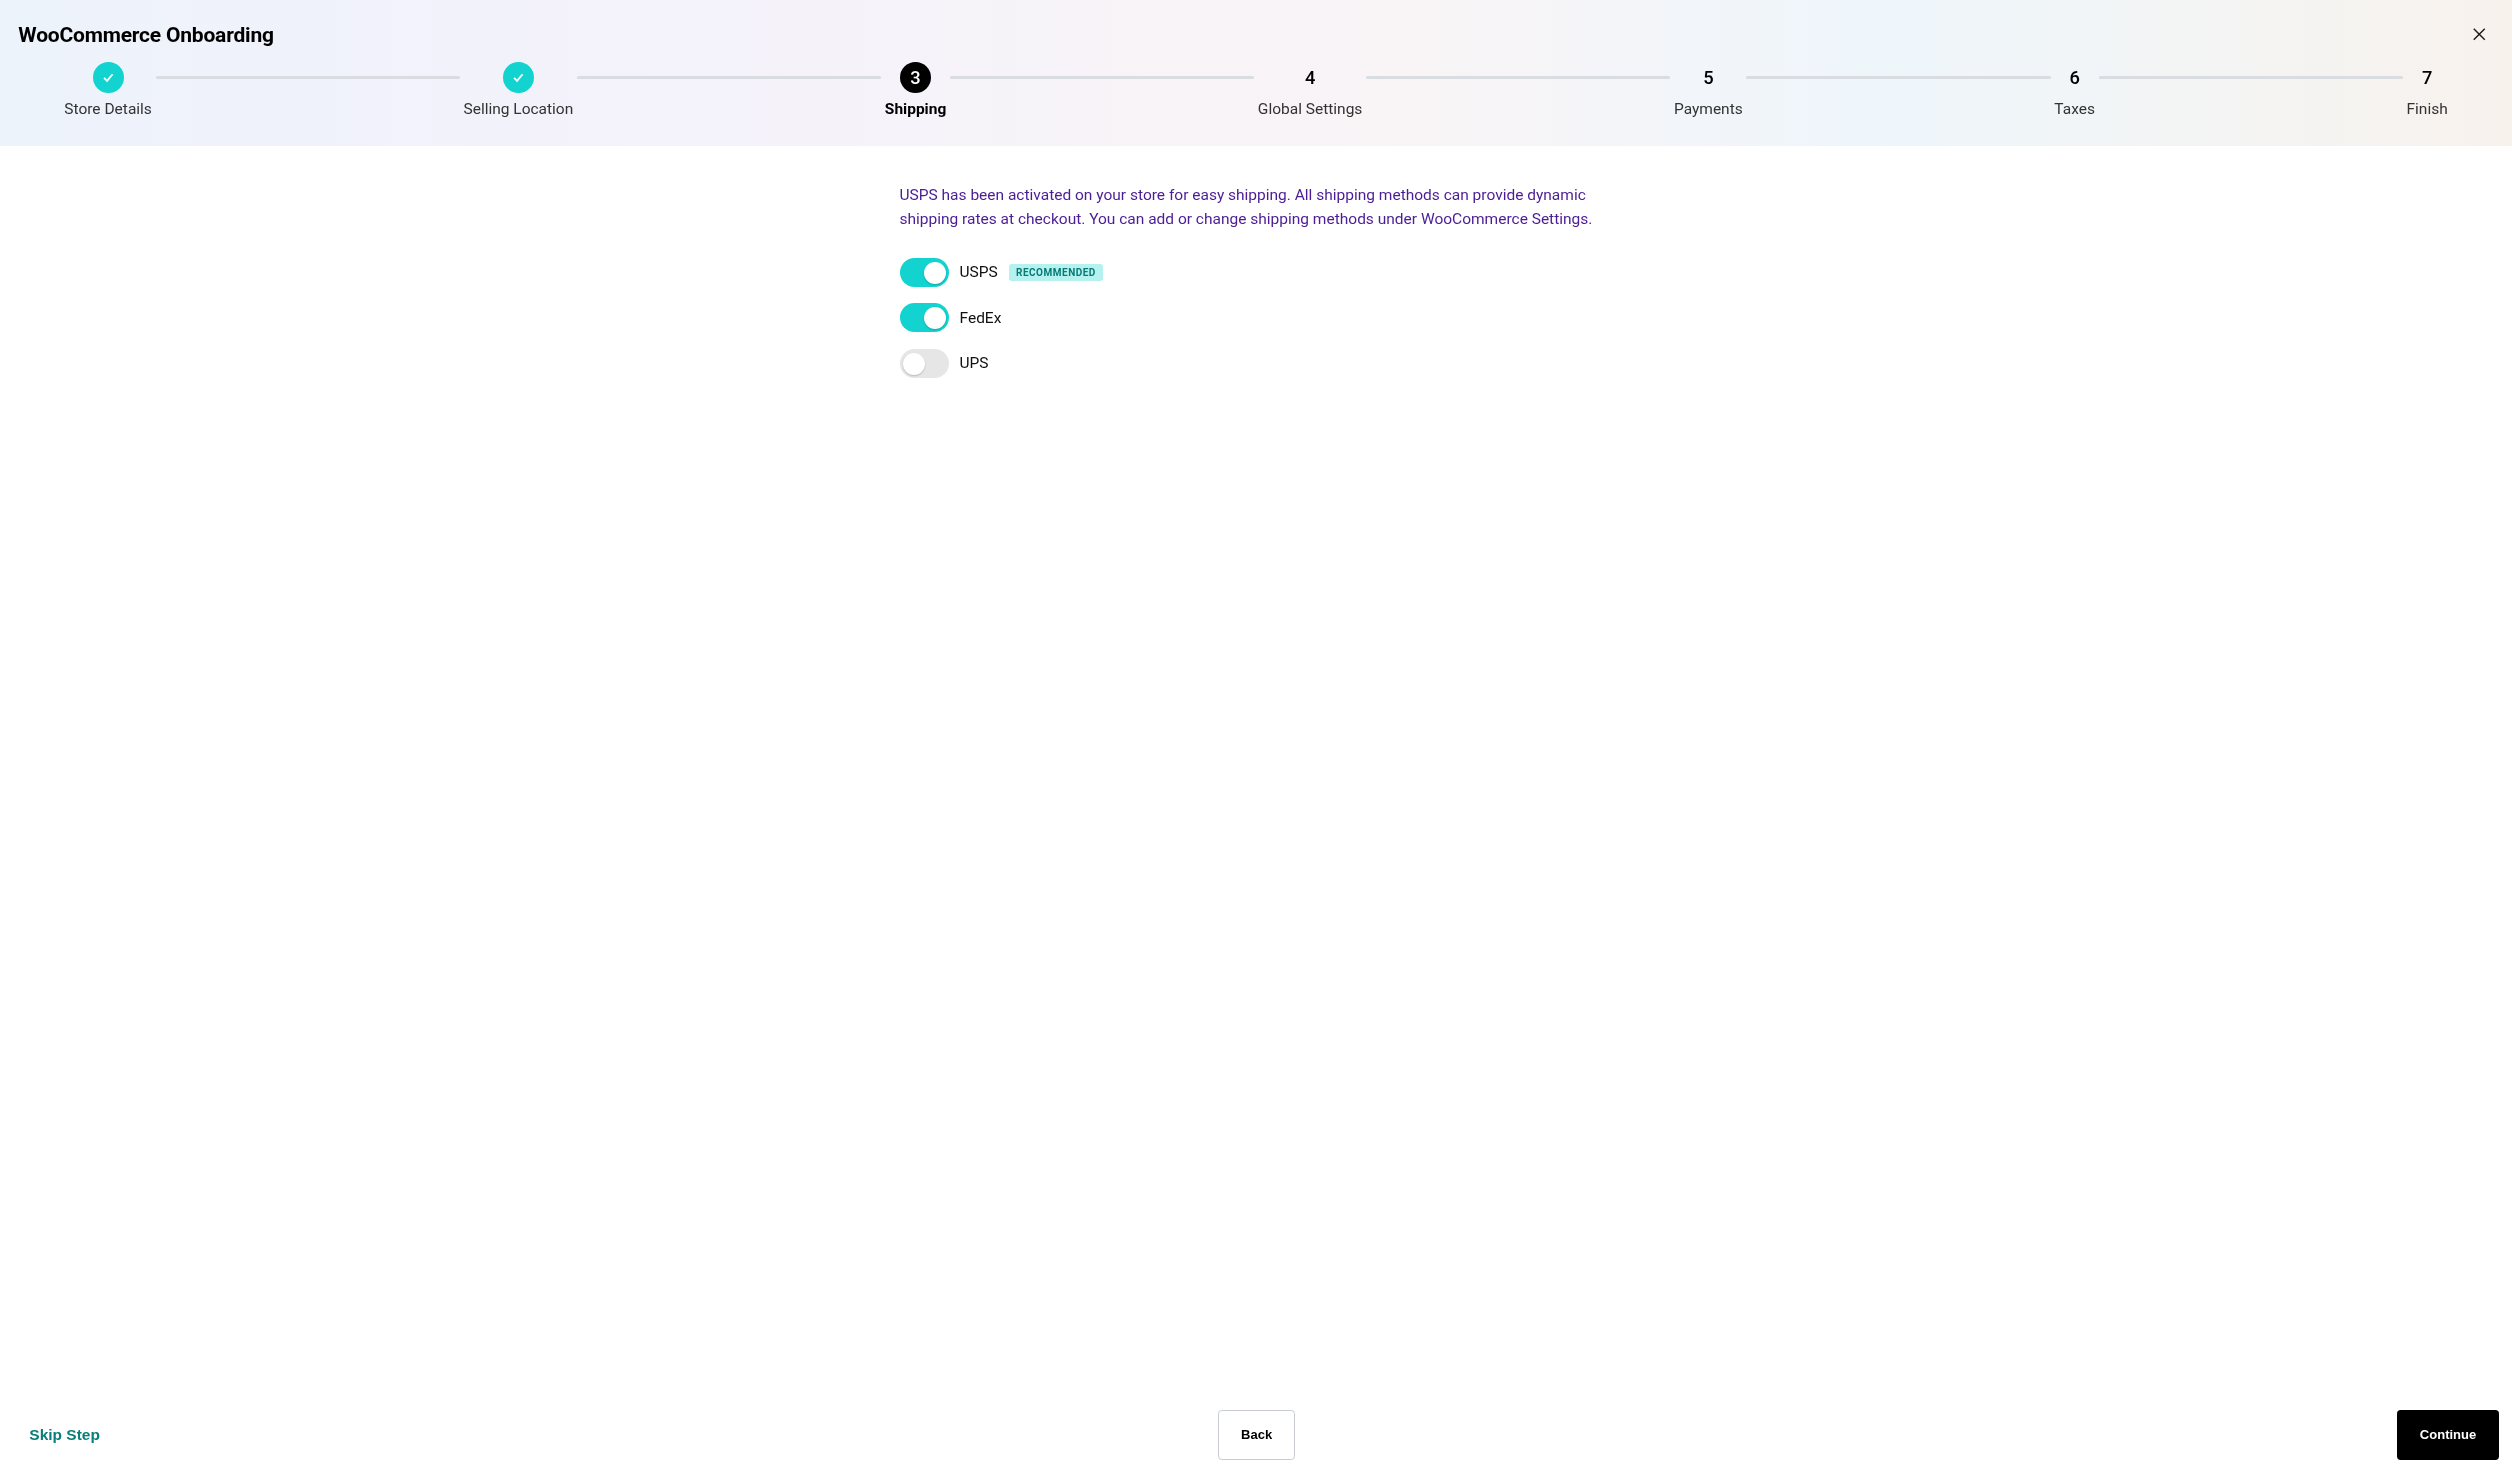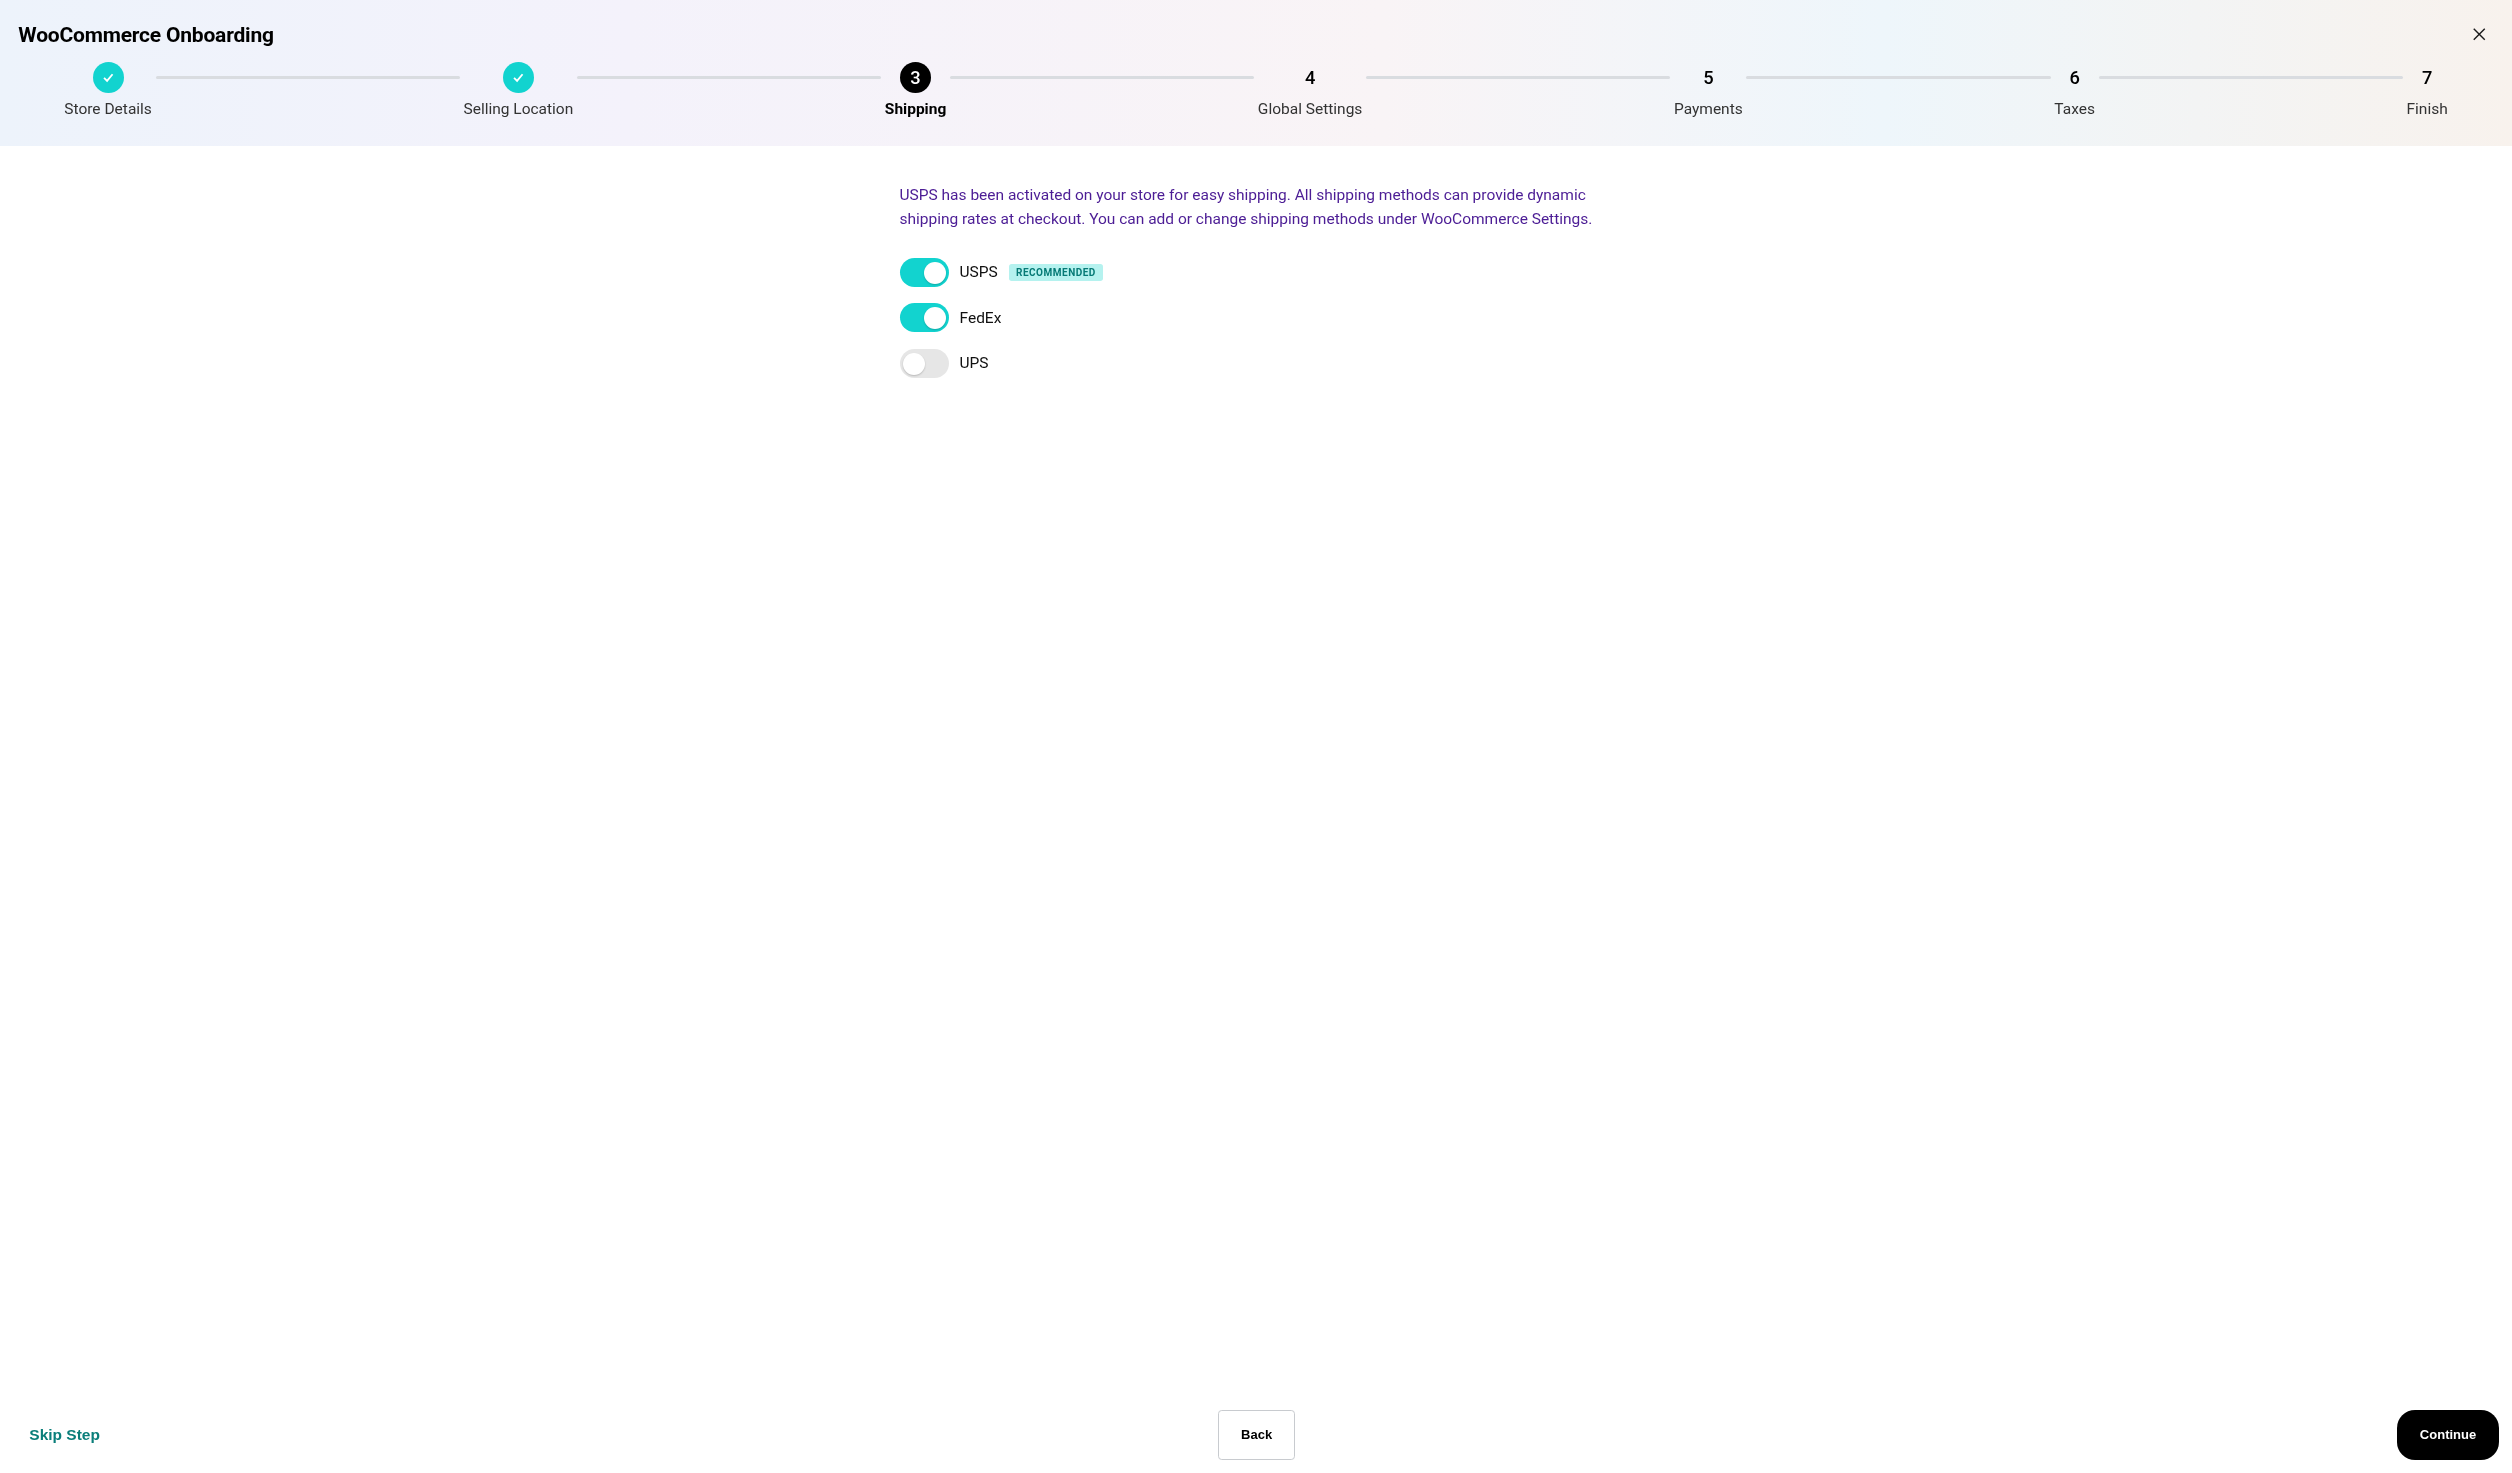--- a/index.html
+++ b/index.html
@@ -123,21 +123,21 @@
     padding: 16.5px 16.5px; cursor: pointer;
   }
   .btn {
     font-size: 13px; font-weight: 600;
     padding: 16.5px 22px;
     border-radius: 3.7px;
     cursor: pointer;
     border: 0.9px solid transparent;
   }
   .btn-secondary { background: #fff; color: #000; border-color: #c8cbcf; }
-  .btn-primary { background: #000; color: #fff; border-radius: 18px; }
+  .btn-primary { background: #000; color: #fff; }
 </style>
 </head>
 <body>
 
 <div class="header">
   <div class="header-top">
     <div class="title">WooCommerce Onboarding</div>
     <button class="close-btn">
       <svg viewBox="0 0 24 24">
           <line x1="4" y1="4" x2="20" y2="20"></line>

